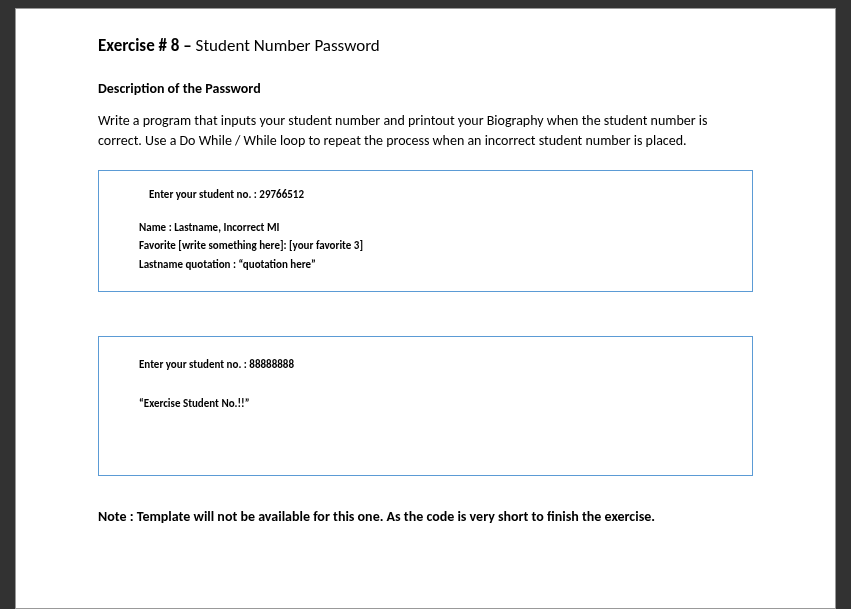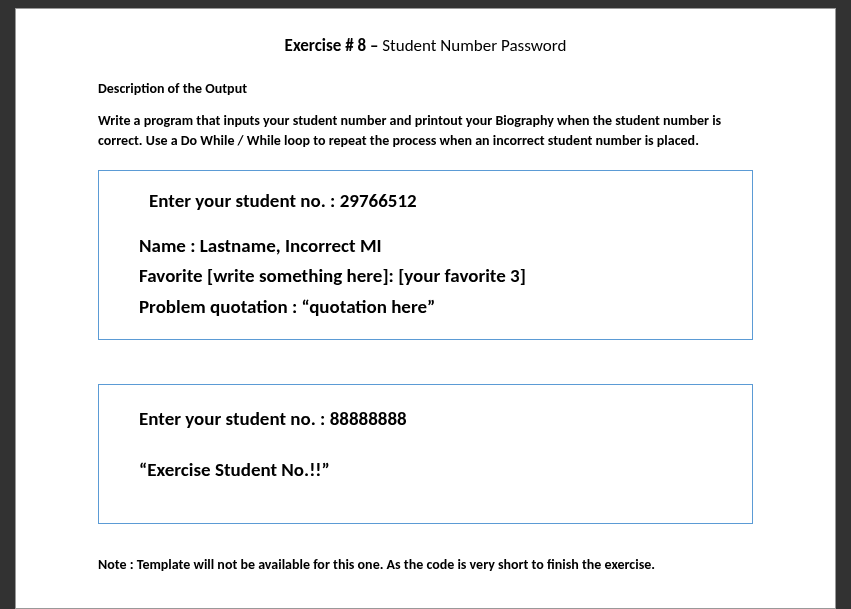--- a/index.html
+++ b/index.html
@@ -16,21 +16,21 @@
     }
     .page {
       background: #ffffff;
       width: 100%;
       height: 100%;
       border: 1px solid #999;
       padding: 26px 82px 20px 82px;
       position: relative;
     }
     .title-line {
-      text-align: center;
+      text-align: left;
       font-size: 17px;
       color: #000;
       margin-bottom: 24px;
     }
     .title-bold {
       font-weight: bold;
     }
     .title-normal {
       font-weight: normal;
     }
@@ -38,27 +38,26 @@
       font-weight: bold;
       font-size: 14px;
       color: #000;
       margin-bottom: 14px;
     }
     .body-text {
       font-size: 14px;
       color: #000;
       line-height: 1.4;
       margin-bottom: 20px;
-      font-weight: bold;
     }
     .output-box {
       border: 1.5px solid #5b9bd5;
       padding: 16px 28px 16px 40px;
       margin-bottom: 44px;
-      font-size: 19px;
+      font-size: 11px;
       font-weight: bold;
       color: #000;
       line-height: 1.5;
     }
     .output-box.second {
       padding: 20px 20px 20px 40px;
       margin-bottom: 32px;
       min-height: 140px;
     }
     .output-prompt {
@@ -79,30 +78,30 @@
   </style>
 </head>
 <body>
 
 <div class="page">
 
   <div class="title-line">
     <span class="title-bold">Exercise # 8 – </span><span class="title-normal">Student Number Password</span>
   </div>
 
-  <div class="section-heading">Description of the Output</div>
+  <div class="section-heading">Description of the Password</div>
 
   <div class="body-text">Write a program that inputs your student number and printout your Biography when the student number is correct. Use a Do While / While loop to repeat the process when an incorrect student number is placed.</div>
 
 
   <div class="output-box">
     <div class="output-prompt">Enter your student no. : 29766512</div>
     <div class="output-line">Name : Lastname, Incorrect MI</div>
     <div class="output-line">Favorite [write something here]: [your favorite 3]</div>
-    <div class="output-line">Problem quotation : “quotation here”</div>
+    <div class="output-line">Lastname quotation : “quotation here”</div>
   </div>
 
   <div class="output-box second">
     <div class="output-prompt-second">Enter your student no. : 88888888</div>
     <div class="output-line">“Exercise Student No.!!”</div>
   </div>
 
   <div class="note-line">Note : Template will not be available for this one. As the code is very short to finish the exercise.</div>
 
 </div>

